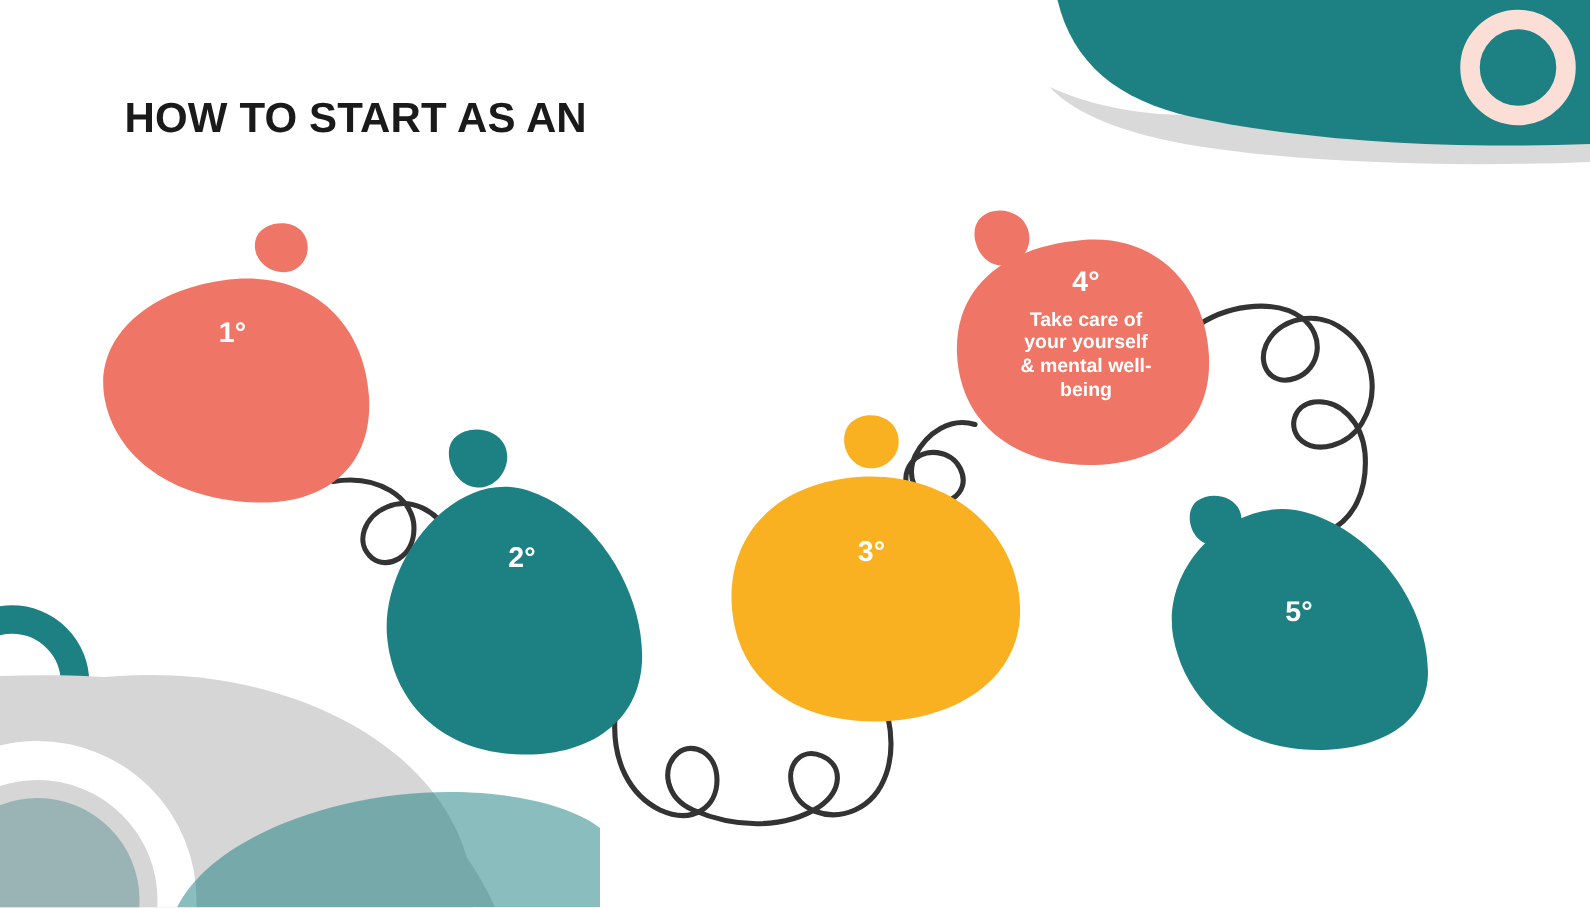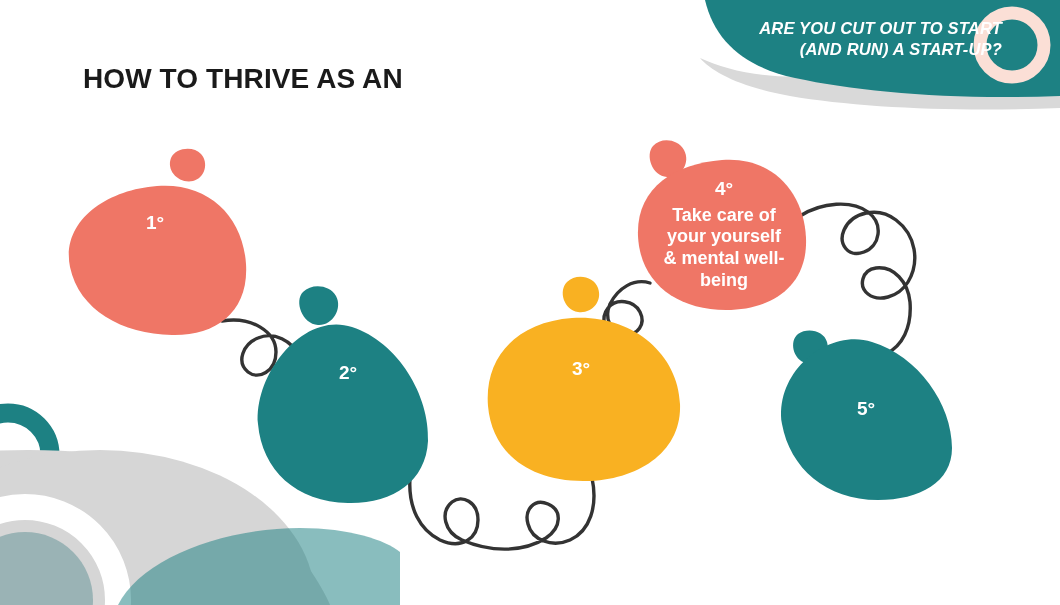--- a/index.html
+++ b/index.html
@@ -66,21 +66,21 @@
     pointer-events: none;
   }
   .blob-num {
     display: block;
     font-size: 19px;
     line-height: 1.15;
     margin-bottom: 4px;
   }
   .blob-body {
     display: block;
-    font-size: 18px;
+    font-size: 13px;
     line-height: 1.2;
   }
 
   
   #label-1 { left: 85px; top: 212px; width: 140px; }
   #label-2 { left: 262px; top: 362px; width: 172px; }
   #label-3 { left: 490px; top: 358px; width: 182px; }
   #label-4 { left: 648px; top: 178px; width: 152px; }
   #label-5 { left: 795px; top: 398px; width: 142px; }
 
@@ -107,27 +107,23 @@
   </svg>
 
   <svg class="layer" id="header-banner" viewBox="0 0 1060 605" xmlns="http://www.w3.org/2000/svg">
 
     <path d="M 1060 -10 L 1060 108 C 960 112 860 108 790 96 C 740 87 712 72 700 58 C 760 86 880 96 1060 -10 Z" fill="#D9D9D9"></path>
 
     <path d="M 705 0 L 1060 0 L 1060 96 C 950 100 860 92 795 78 C 745 67 715 42 705 0 Z" fill="#1D8183"></path>
 
     <circle cx="1012" cy="45" r="32" fill="none" stroke="#FBDFD6" stroke-width="13"></circle>
   </svg>
-  <div class="header-text">
-    <span>ARE YOU CUT OUT TO START</span><br>
-    <span>(AND RUN) A START-UP?</span>
-  </div>
 
   <div id="page-title">
-    <span class="line">HOW TO THRIVE AS AN</span>
+    <span class="line">HOW TO START AS AN</span>
   </div>
 
   <svg class="layer" id="squiggles" viewBox="0 0 1060 605" xmlns="http://www.w3.org/2000/svg" fill="none" stroke="#333333" stroke-width="3.4" stroke-linecap="round">
 
     <path d="M 222 321 C 252 316 276 332 276 352 C 276 372 258 380 248 372
              C 236 362 243 344 258 338 C 274 331 292 341 299 356
              C 306 372 300 388 288 393"></path>
 
     <path d="M 410 478 C 408 508 420 530 440 540 C 462 550 478 538 478 520
              C 478 502 462 494 452 502 C 440 512 444 532 462 540

